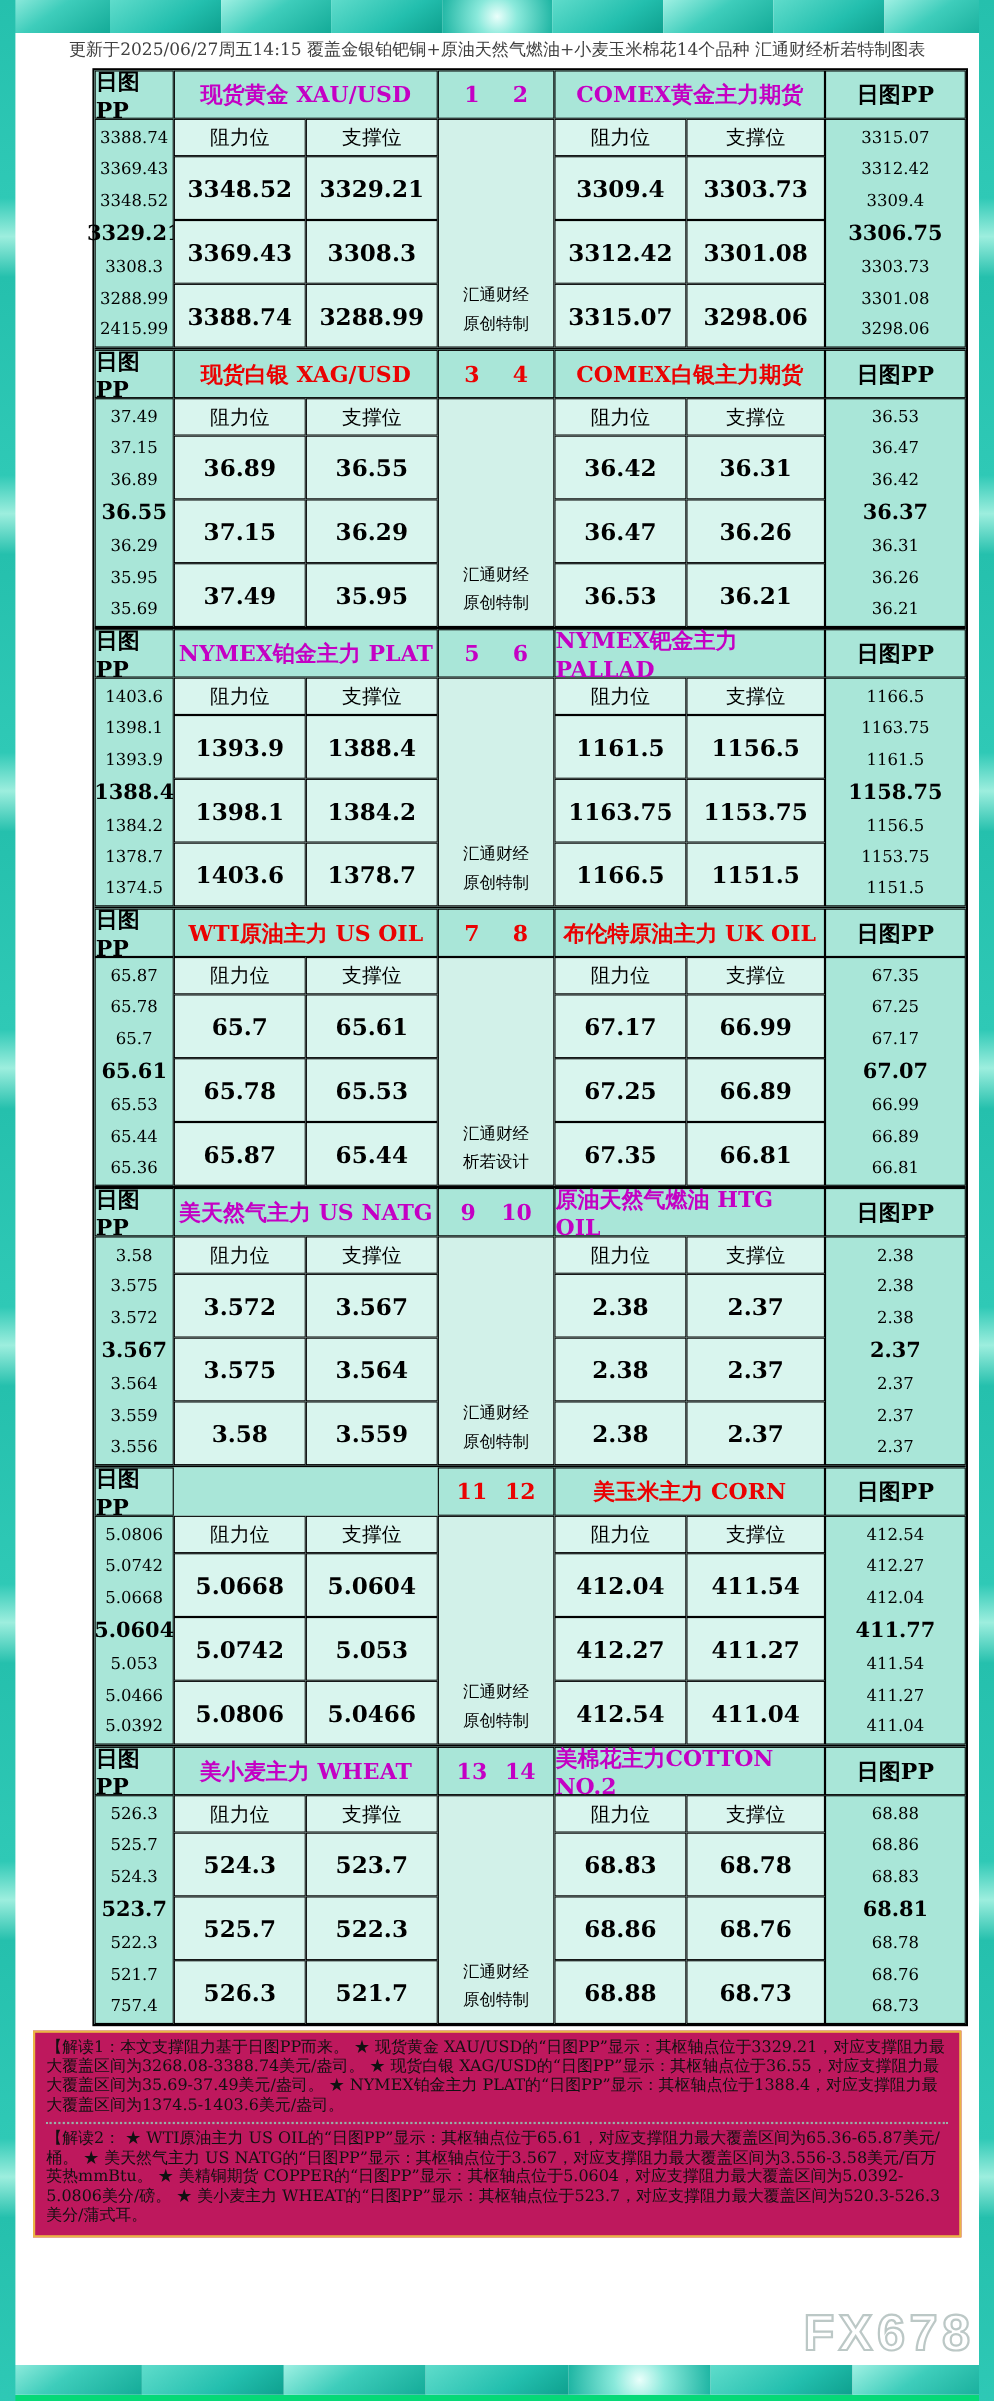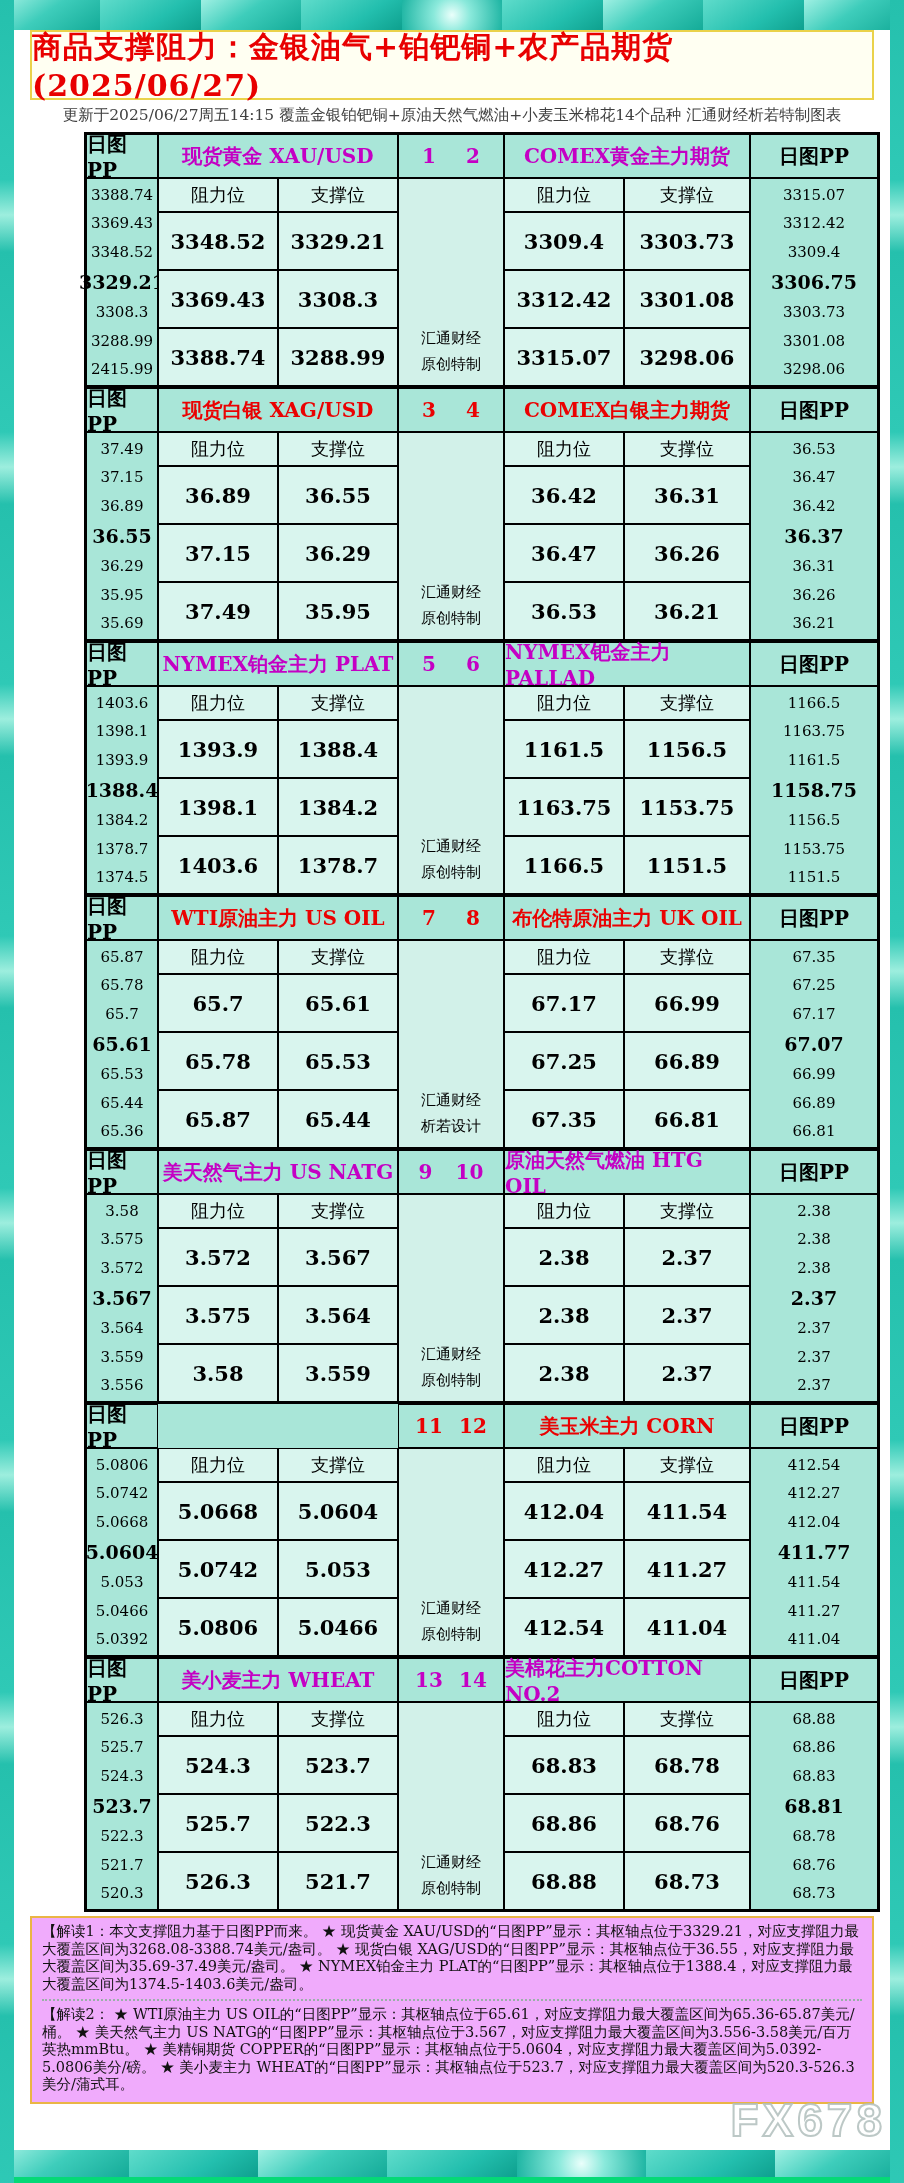--- a/index.html
+++ b/index.html
@@ -64,21 +64,21 @@
   .cl30{grid-area:5/2/6/3;} .cl31{grid-area:5/3/6/4;}
   .cr10{grid-area:3/5/4/6;} .cr11{grid-area:3/6/4/7;}
   .cr20{grid-area:4/5/5/6;} .cr21{grid-area:4/6/5/7;}
   .cr30{grid-area:5/5/6/6;} .cr31{grid-area:5/6/6/7;}
   
   .note-box{
     margin:2px 16px 0 16px;background:#e7f7ec;border:2px solid #eab545;
     color:#111;font-size:16px;line-height:24px;text-align:center;padding:6px 24px;
   }
   .notes-box{
-    margin:2px 16px 0 16px;background:#f0abfc;border:2px solid #eab545;
+    margin:2px 16px 0 16px;background:#be185d;border:2px solid #eab545;
     color:#111;font-size:14.5px;line-height:17.5px;padding:5px 10px 8px 10px;
   }
   .notes-box p{margin:0;}
   .dots{border-top:2px dotted #9ab0a8;margin:6px 0 5px 0;}
   .brand{
     position:absolute;right:18px;bottom:36px;z-index:6;
     font-family:"Liberation Sans",sans-serif;font-weight:bold;font-size:46px;
     letter-spacing:4px;color:rgba(255,255,255,0.55);
     -webkit-text-stroke:2px rgba(176,190,188,0.85);
   }
@@ -94,21 +94,20 @@
     <div class="tile"></div>
     <div class="tile"></div>
     <div class="tile"></div>
     <div class="tile"></div>
     <div class="tile"></div>
 </div>
 <div class="side-strip left"></div>
 <div class="side-strip right"></div>
 
 <div class="content">
-  <div class="title-box">商品支撑阻力：金银油气+铂钯铜+农产品期货(2025/06/27)</div>
   <div class="update-line">更新于2025/06/27周五14:15 覆盖金银铂钯铜+原油天然气燃油+小麦玉米棉花14个品种 汇通财经析若特制图表</div>
   <div id="panels">
   <section class="panel accent-magenta">
     <div class="hd c1">日图PP</div>
     <div class="hd title-l">现货黄金 XAU/USD</div>
     <div class="hd nums">
       <span>1</span>
       <span>2</span>
     </div>
     <div class="hd title-r">COMEX黄金主力期货</div>
@@ -461,21 +460,21 @@
     <div class="hd title-r">美棉花主力COTTON NO.2</div>
     <div class="hd c7">日图PP</div>
 
     <div class="ppcol left-pp">
       <span>526.3</span>
       <span>525.7</span>
       <span>524.3</span>
       <span class="pivot">523.7</span>
       <span>522.3</span>
       <span>521.7</span>
-      <span>520.3</span>
+      <span>757.4</span>
     </div>
 
     <div class="th l1">阻力位</div>
     <div class="th l2">支撑位</div>
 
     <div class="centerbody">
       <div class="wm">
         <span>汇通财经</span>
         <span>原创特制</span>
       </div>

